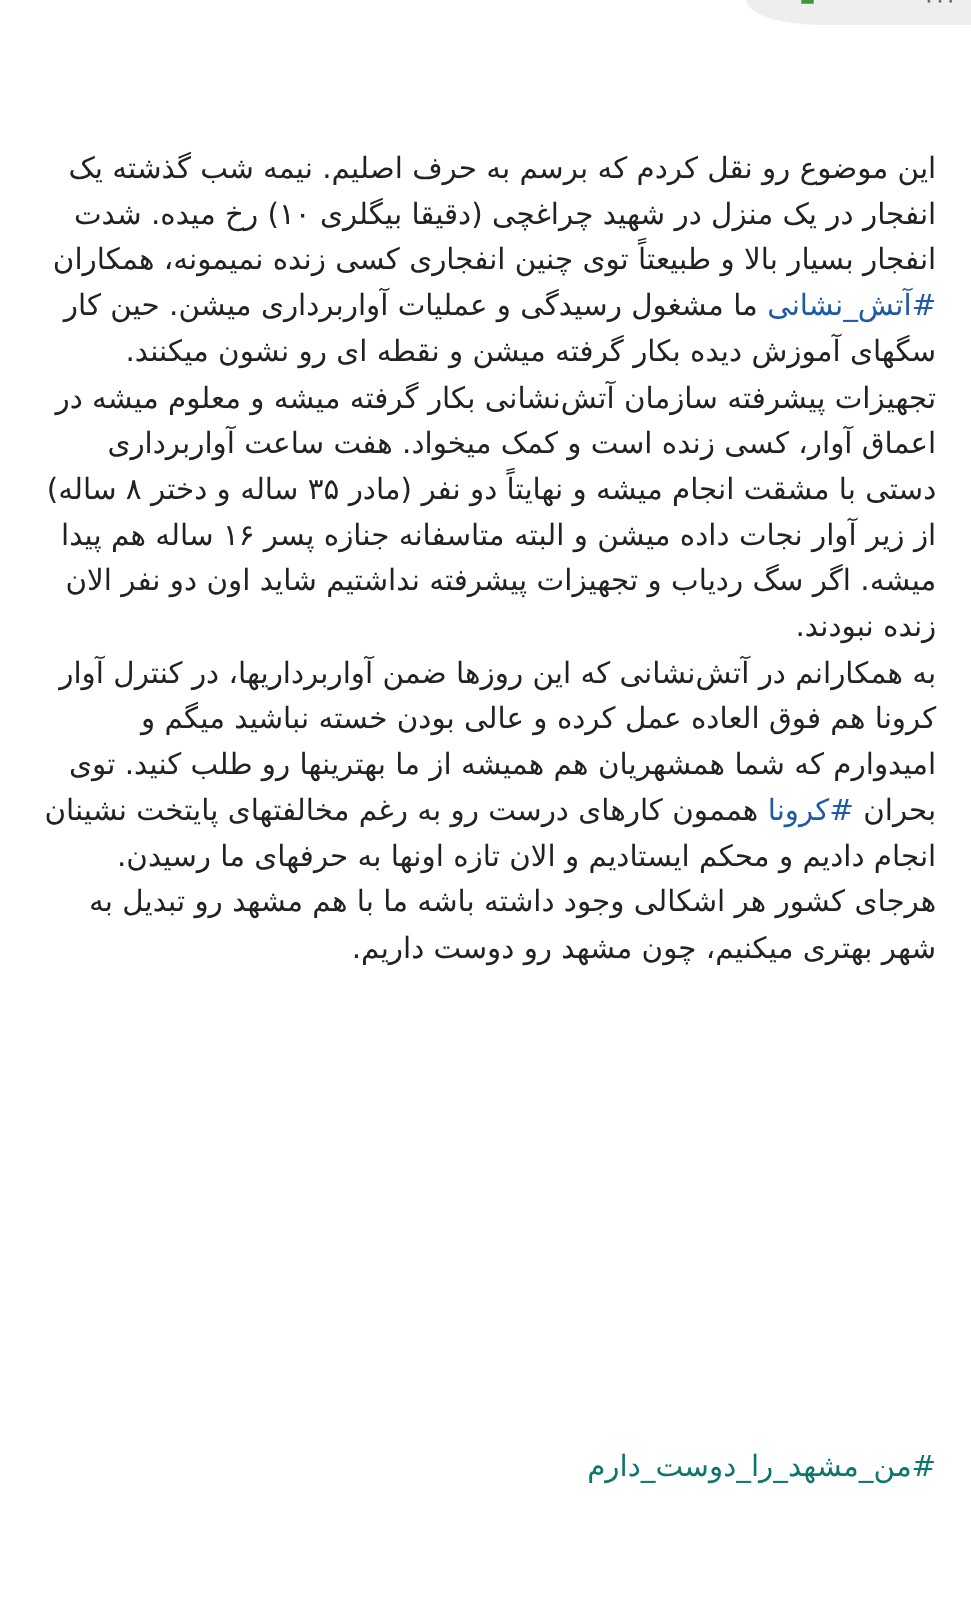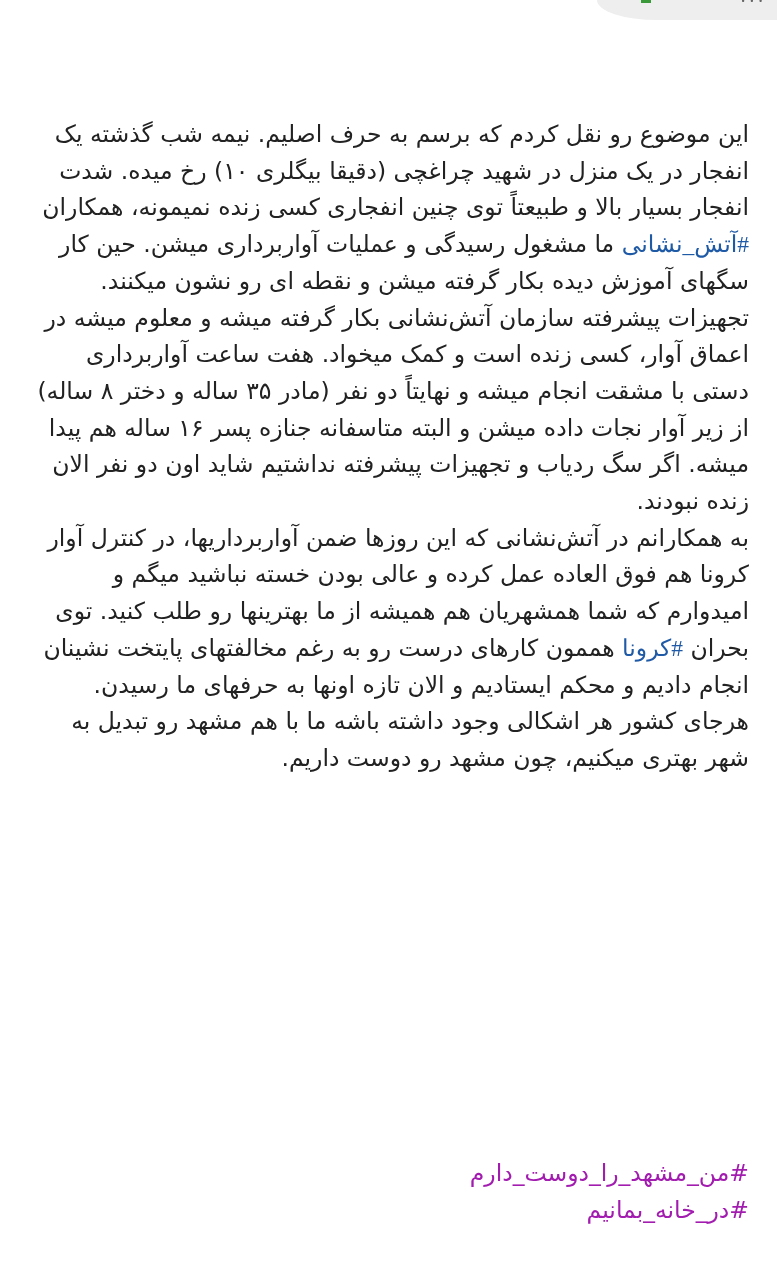--- a/index.html
+++ b/index.html
@@ -49,42 +49,40 @@
       text-align: right;
       color: #222222;
       font-size: 23.5px;
       line-height: 36.7px;
     }
     .post p {
       margin: 0;
     }
     .hashtag {
       color: #1f5aa6;
-      font-family: Liberation Serif, serif;
     }
     .tags {
       position: absolute;
       top: 1155px;
       right: 28px;
       direction: rtl;
       text-align: right;
-      color: #a21caf;
+      color: #0f766e;
       font-size: 23.5px;
       line-height: 37px;
     }
   </style>
 </head>
 <body>
 
 <div class="top-strip">
   <div class="green-mark"></div>
   <div class="dots">•••</div>
 </div>
 
 <div class="post">
   <p><span>این موضوع رو نقل کردم که برسم به حرف اصلیم. نیمه شب گذشته یک انفجار در یک منزل در شهید چراغچی (دقیقا بیگلری ۱۰) رخ میده. شدت انفجار بسیار بالا و طبیعتاً توی چنین انفجاری کسی زنده نمیمونه، همکاران </span><span class="hashtag">#آتش_نشانی</span><span> ما مشغول رسیدگی و عملیات آواربرداری میشن. حین کار سگهای آموزش دیده بکار گرفته میشن و نقطه ای رو نشون میکنند. تجهیزات پیشرفته سازمان آتش‌نشانی بکار گرفته میشه و معلوم میشه در اعماق آوار، کسی زنده است و کمک میخواد. هفت ساعت آواربرداری دستی با مشقت انجام میشه و نهایتاً دو نفر (مادر ۳۵ ساله و دختر ۸ ساله) از زیر آوار نجات داده میشن و البته متاسفانه جنازه پسر ۱۶ ساله هم پیدا میشه. اگر سگ ردیاب و تجهیزات پیشرفته نداشتیم شاید اون دو نفر الان زنده نبودند.</span></p>
   <p><span>به همکارانم در آتش‌نشانی که این روزها ضمن آواربرداریها، در کنترل آوار کرونا هم فوق العاده عمل کرده و عالی بودن خسته نباشید میگم و امیدوارم که شما همشهریان هم همیشه از ما بهترینها رو طلب کنید. توی بحران </span><span class="hashtag">#کرونا</span><span> هممون کارهای درست رو به رغم مخالفتهای پایتخت نشینان انجام دادیم و محکم ایستادیم و الان تازه اونها به حرفهای ما رسیدن. هرجای کشور هر اشکالی وجود داشته باشه ما با هم مشهد رو تبدیل به شهر بهتری میکنیم، چون مشهد رو دوست داریم.</span></p>
 </div>
 
 <div class="tags">
   <div>#من_مشهد_را_دوست_دارم</div>
-  <div>#در_خانه_بمانیم</div>
 </div>
 
 </body></html>

